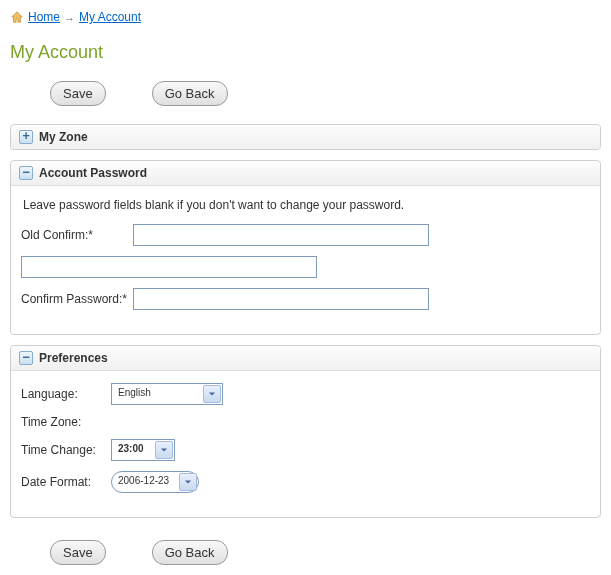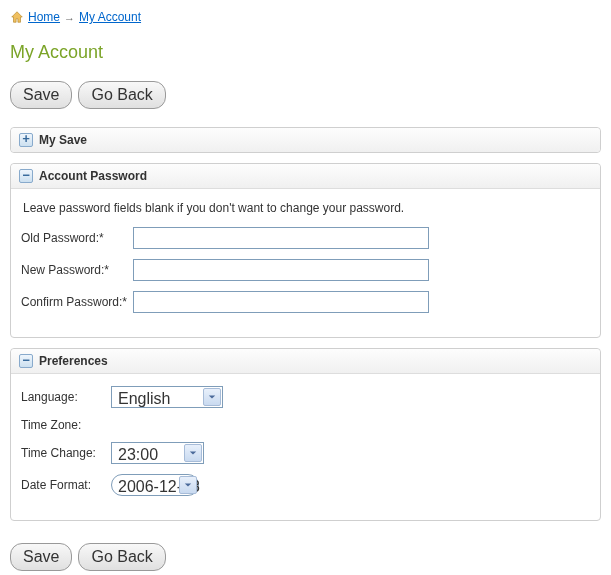--- a/index.html
+++ b/index.html
@@ -31,23 +31,24 @@
     color: #7ba428;
     margin: 0 0 18px 0;
   }
   .btn-row { margin-bottom: 18px; display:flex; gap:6px; }
   .btn-row-bottom { margin-top: 22px; display:flex; gap:6px; }
   button.action {
     background: linear-gradient(#f8f8f8, #e0e0e0);
     border: 1px solid #999;
     border-radius: 12px;
     padding: 4px 12px;
-    font-size: 16px;
+    font-size: 13px;
     color: #333;
     cursor: pointer;
+    margin-left: 40px;
   }
   .section {
     border: 1px solid #cfcfcf;
     border-radius: 4px;
     margin-bottom: 10px;
     background: #fff;
   }
   .section.collapsed { border-bottom-left-radius:4px;border-bottom-right-radius:4px; }
   .section-header {
     display: flex;
@@ -100,38 +101,38 @@
   .select-wrap {
     position: relative;
     display: inline-block;
     border: 1px solid #7f9db9;
     background: #fff;
     height: 22px;
   }
   .select-wrap .sel-text {
     display:inline-block;
     padding: 3px 24px 3px 6px;
-    font-size: 16px;
+    font-size: 10px;
     white-space: nowrap;
     overflow: hidden;
     height:100%;
   }
   .select-wrap .sel-arrow {
     position:absolute;
     right:1px; top:1px;
     width:18px; height:18px;
     background: linear-gradient(#e8f0fb,#c9daf0);
     border:1px solid #a7bcd8;
     border-radius:2px;
     display:flex;align-items:center;justify-content:center;
   }
   .sel-arrow svg { width:8px;height:8px; }
   .w-lang { width: 112px; }
   .w-tz { width: 251px; }
-  .w-tf { width: 93px; }
+  .w-tf { width: 64px; font-weight: bold; }
   .w-df { width: 88px; border-radius: 11px; }
 </style>
 </head>
 <body>
 
 <div class="breadcrumb">
   <span class="home-icon">
     <svg viewBox="0 0 16 16">
         <path d="M2 8 L8 2 L14 8 L12 8 L12 14 L9 14 L9 10 L7 10 L7 14 L4 14 L4 8 Z" fill="#f0c060" stroke="#b08020" stroke-width="0.7"></path>
       </svg>
@@ -144,38 +145,37 @@
 <h1>My Account</h1>
 
 <div class="btn-row">
   <button class="action">Save</button>
   <button class="action">Go Back</button>
 </div>
 
 <div class="section collapsed">
   <div class="section-header">
     <span class="toggle">+</span>
-    <span>My Save</span>
+    <span>My Zone</span>
   </div>
 
 </div>
 
 <div class="section">
   <div class="section-header">
     <span class="toggle">−</span>
     <span>Account Password</span>
   </div>
   <div class="section-body">
     <p class="helper">Leave password fields blank if you don't want to change your password.</p>
     <div class="form-row">
-      <label>Old Password:*</label>
+      <label>Old Confirm:*</label>
       <input type="password" value="" style="">
     </div>
     <div class="form-row">
-      <label>New Password:*</label>
       <input type="password" value="" style="">
     </div>
     <div class="form-row">
       <label>Confirm Password:*</label>
       <input type="password" value="" style="">
     </div>
   </div>
 </div>
 
 <div class="section">

